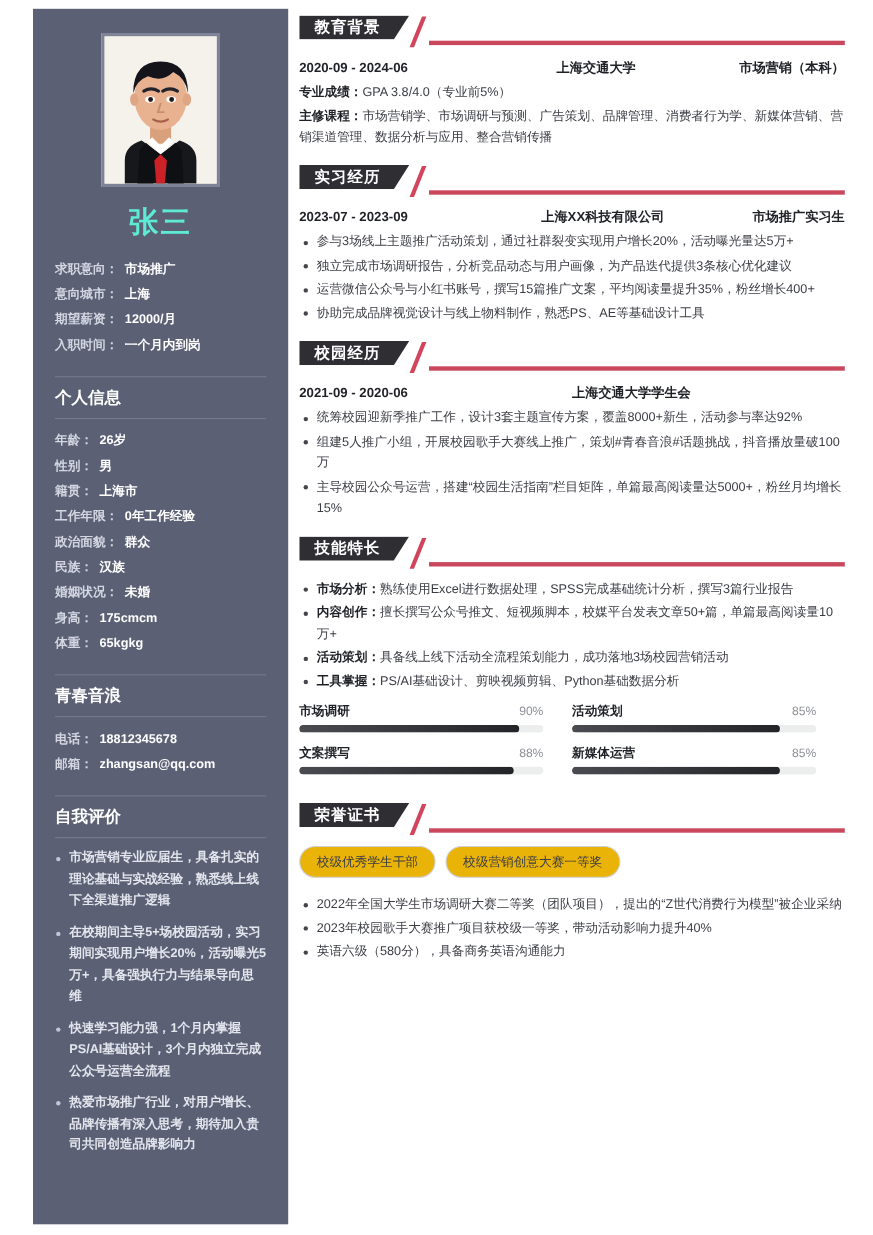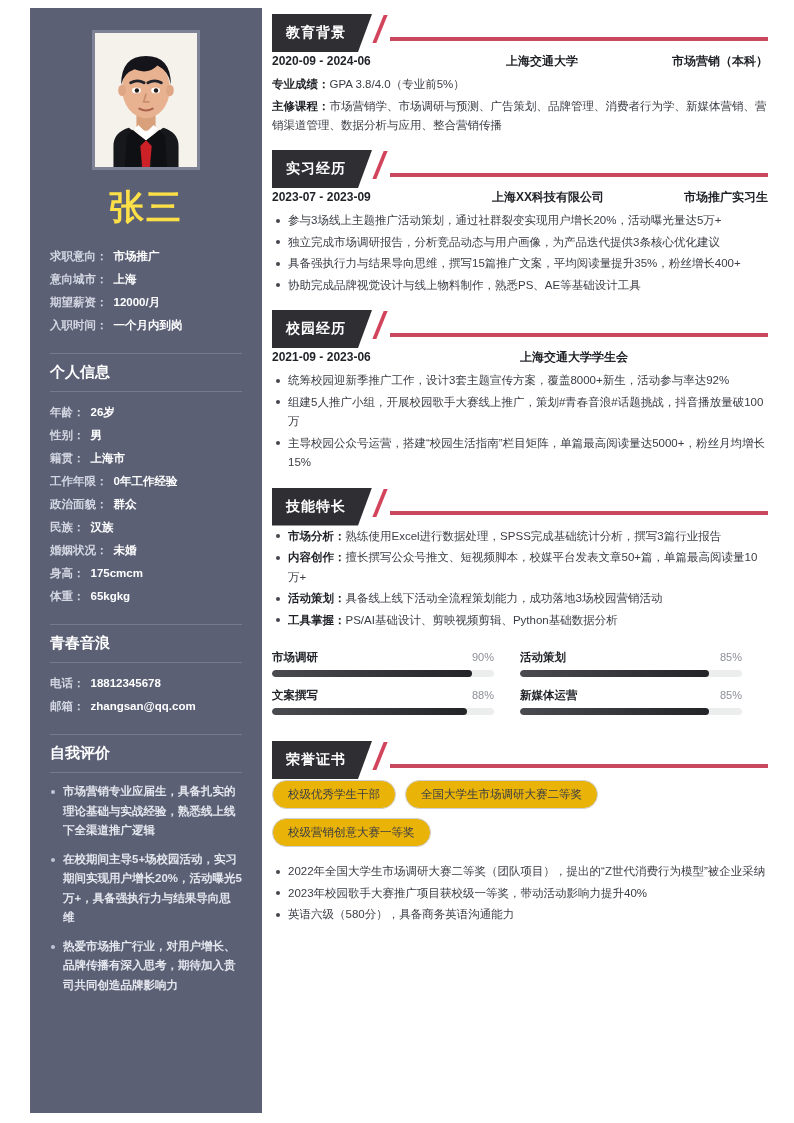--- a/index.html
+++ b/index.html
@@ -23,23 +23,23 @@
   .photo {
     width:108px; height:140px;
     border:3px solid #7e8397;
     background:#f3f0ea;
     position:relative; overflow:hidden;
   }
   .photo svg { display:block; width:100%; height:100%; }
 
   .name {
     text-align:center;
-    font-size:35px; font-weight:bold;
+    font-size:27px; font-weight:bold;
     letter-spacing:2px;
-    color:#fde047;
+    color:#5eead4;
     margin:4px 0 14px 0;
   }
   .kv { font-size:11.5px; line-height:23px; color:#dfe1ea; white-space:nowrap; }
   .kv .k { font-weight:bold; color:#d4d7e2; }
   .kv .v { font-weight:bold; color:#ffffff; margin-left:6px; }
 
   .side-block { margin-top:16px; }
   .side-head {
     font-size:15px; font-weight:bold; color:#ffffff;
     padding:9px 0 9px 0;
@@ -65,21 +65,21 @@
   
   .main {
     position:absolute; left:272px; top:14px;
     width:496px;
   }
   .section { margin-bottom:15px; }
 
   .sec-head { position:relative; height:30px; margin-bottom:9px; }
   .sec-tab {
     position:absolute; left:0; top:0;
-    height:38px;
+    height:22px;
     background:#2e2e33;
     color:#fff;
     font-size:14px; font-weight:bold;
     letter-spacing:1px;
     padding:0 26px 0 14px;
     display:flex; align-items:center;
     clip-path: polygon(0 0, 100% 0, calc(100% - 14px) 100%, 0 100%);
   }
   .sec-slash {
     position:absolute; top:1px;
@@ -114,21 +114,21 @@
     margin-bottom:2px;
   }
   ul.bullets li:before {
     content:""; position:absolute; left:4px; top:7.5px;
     width:4px; height:4px; border-radius:50%;
     background:#44464d;
   }
   ul.bullets li b { color:#1f2126; }
 
   
-  .bars { display:flex; flex-wrap:wrap; margin-top:20px; }
+  .bars { display:flex; flex-wrap:wrap; margin-top:9px; }
   .bar-item { width:50%; padding-right:26px; margin-bottom:11px; }
   .bar-top { display:flex; justify-content:space-between; align-items:baseline; margin-bottom:5px; }
   .bar-name { font-size:11.5px; font-weight:bold; color:#1f2126; }
   .bar-pct { font-size:11px; color:#8d9097; }
   .bar-track { height:7px; border-radius:4px; background:#eceded; overflow:hidden; }
   .bar-fill { height:100%; border-radius:4px; background:linear-gradient(90deg,#4a4b50,#232428); }
 
   
   .tags { display:flex; flex-wrap:wrap; margin-top:4px; margin-bottom:6px; }
   .tag {
@@ -219,20 +219,21 @@
       <div class="side-head">青春音浪</div>
       <div class="kv"><span class="k">电话：</span><span class="v">18812345678</span></div>
       <div class="kv"><span class="k">邮箱：</span><span class="v">zhangsan@qq.com</span></div>
     </div>
 
     <div class="side-block">
       <div class="side-head">自我评价</div>
       <ul class="side-list">
         <li>市场营销专业应届生，具备扎实的理论基础与实战经验，熟悉线上线下全渠道推广逻辑</li>
         <li>在校期间主导5+场校园活动，实习期间实现用户增长20%，活动曝光5万+，具备强执行力与结果导向思维</li>
+        <li>快速学习能力强，1个月内掌握PS/AI基础设计，3个月内独立完成公众号运营全流程</li>
         <li>热爱市场推广行业，对用户增长、品牌传播有深入思考，期待加入贵司共同创造品牌影响力</li>
       </ul>
     </div>
   </aside>
 
   <main class="main">
 
     <section class="section">
       <div class="sec-head">
         <div class="sec-tab">教育背景</div>
@@ -259,33 +260,33 @@
         <div class="sec-line" style="left: 118px;"></div>
       </div>
       <div class="row">
         <span class="left">2023-07 - 2023-09</span>
         <span class="mid">上海XX科技有限公司</span>
         <span class="right">市场推广实习生</span>
       </div>
       <ul class="bullets">
         <li>参与3场线上主题推广活动策划，通过社群裂变实现用户增长20%，活动曝光量达5万+</li>
         <li>独立完成市场调研报告，分析竞品动态与用户画像，为产品迭代提供3条核心优化建议</li>
-        <li>具备强执行力与结果导向思维，撰写15篇推广文案，平均阅读量提升35%，粉丝增长400+</li>
+        <li>运营微信公众号与小红书账号，撰写15篇推广文案，平均阅读量提升35%，粉丝增长400+</li>
         <li>协助完成品牌视觉设计与线上物料制作，熟悉PS、AE等基础设计工具</li>
       </ul>
     </section>
 
     <section class="section">
       <div class="sec-head">
         <div class="sec-tab">校园经历</div>
         <div class="sec-slash" style="left: 106px;"></div>
         <div class="sec-line" style="left: 118px;"></div>
       </div>
       <div class="row">
-        <span class="left">2021-09 - 2023-06</span>
+        <span class="left">2021-09 - 2020-06</span>
         <span class="mid" style="margin-right:140px;">上海交通大学学生会</span>
       </div>
       <ul class="bullets">
         <li>统筹校园迎新季推广工作，设计3套主题宣传方案，覆盖8000+新生，活动参与率达92%</li>
         <li>组建5人推广小组，开展校园歌手大赛线上推广，策划#青春音浪#话题挑战，抖音播放量破100万</li>
         <li>主导校园公众号运营，搭建“校园生活指南”栏目矩阵，单篇最高阅读量达5000+，粉丝月均增长15%</li>
       </ul>
     </section>
 
     <section class="section">
@@ -342,21 +343,20 @@
     </section>
 
     <section class="section">
       <div class="sec-head">
         <div class="sec-tab">荣誉证书</div>
         <div class="sec-slash" style="left: 106px;"></div>
         <div class="sec-line" style="left: 118px;"></div>
       </div>
       <div class="tags">
         <span class="tag">校级优秀学生干部</span>
-        <span class="tag">全国大学生市场调研大赛二等奖</span>
         <span class="tag">校级营销创意大赛一等奖</span>
       </div>
       <ul class="bullets">
         <li>2022年全国大学生市场调研大赛二等奖（团队项目），提出的“Z世代消费行为模型”被企业采纳</li>
         <li>2023年校园歌手大赛推广项目获校级一等奖，带动活动影响力提升40%</li>
         <li>英语六级（580分），具备商务英语沟通能力</li>
       </ul>
     </section>
 
   </main>

